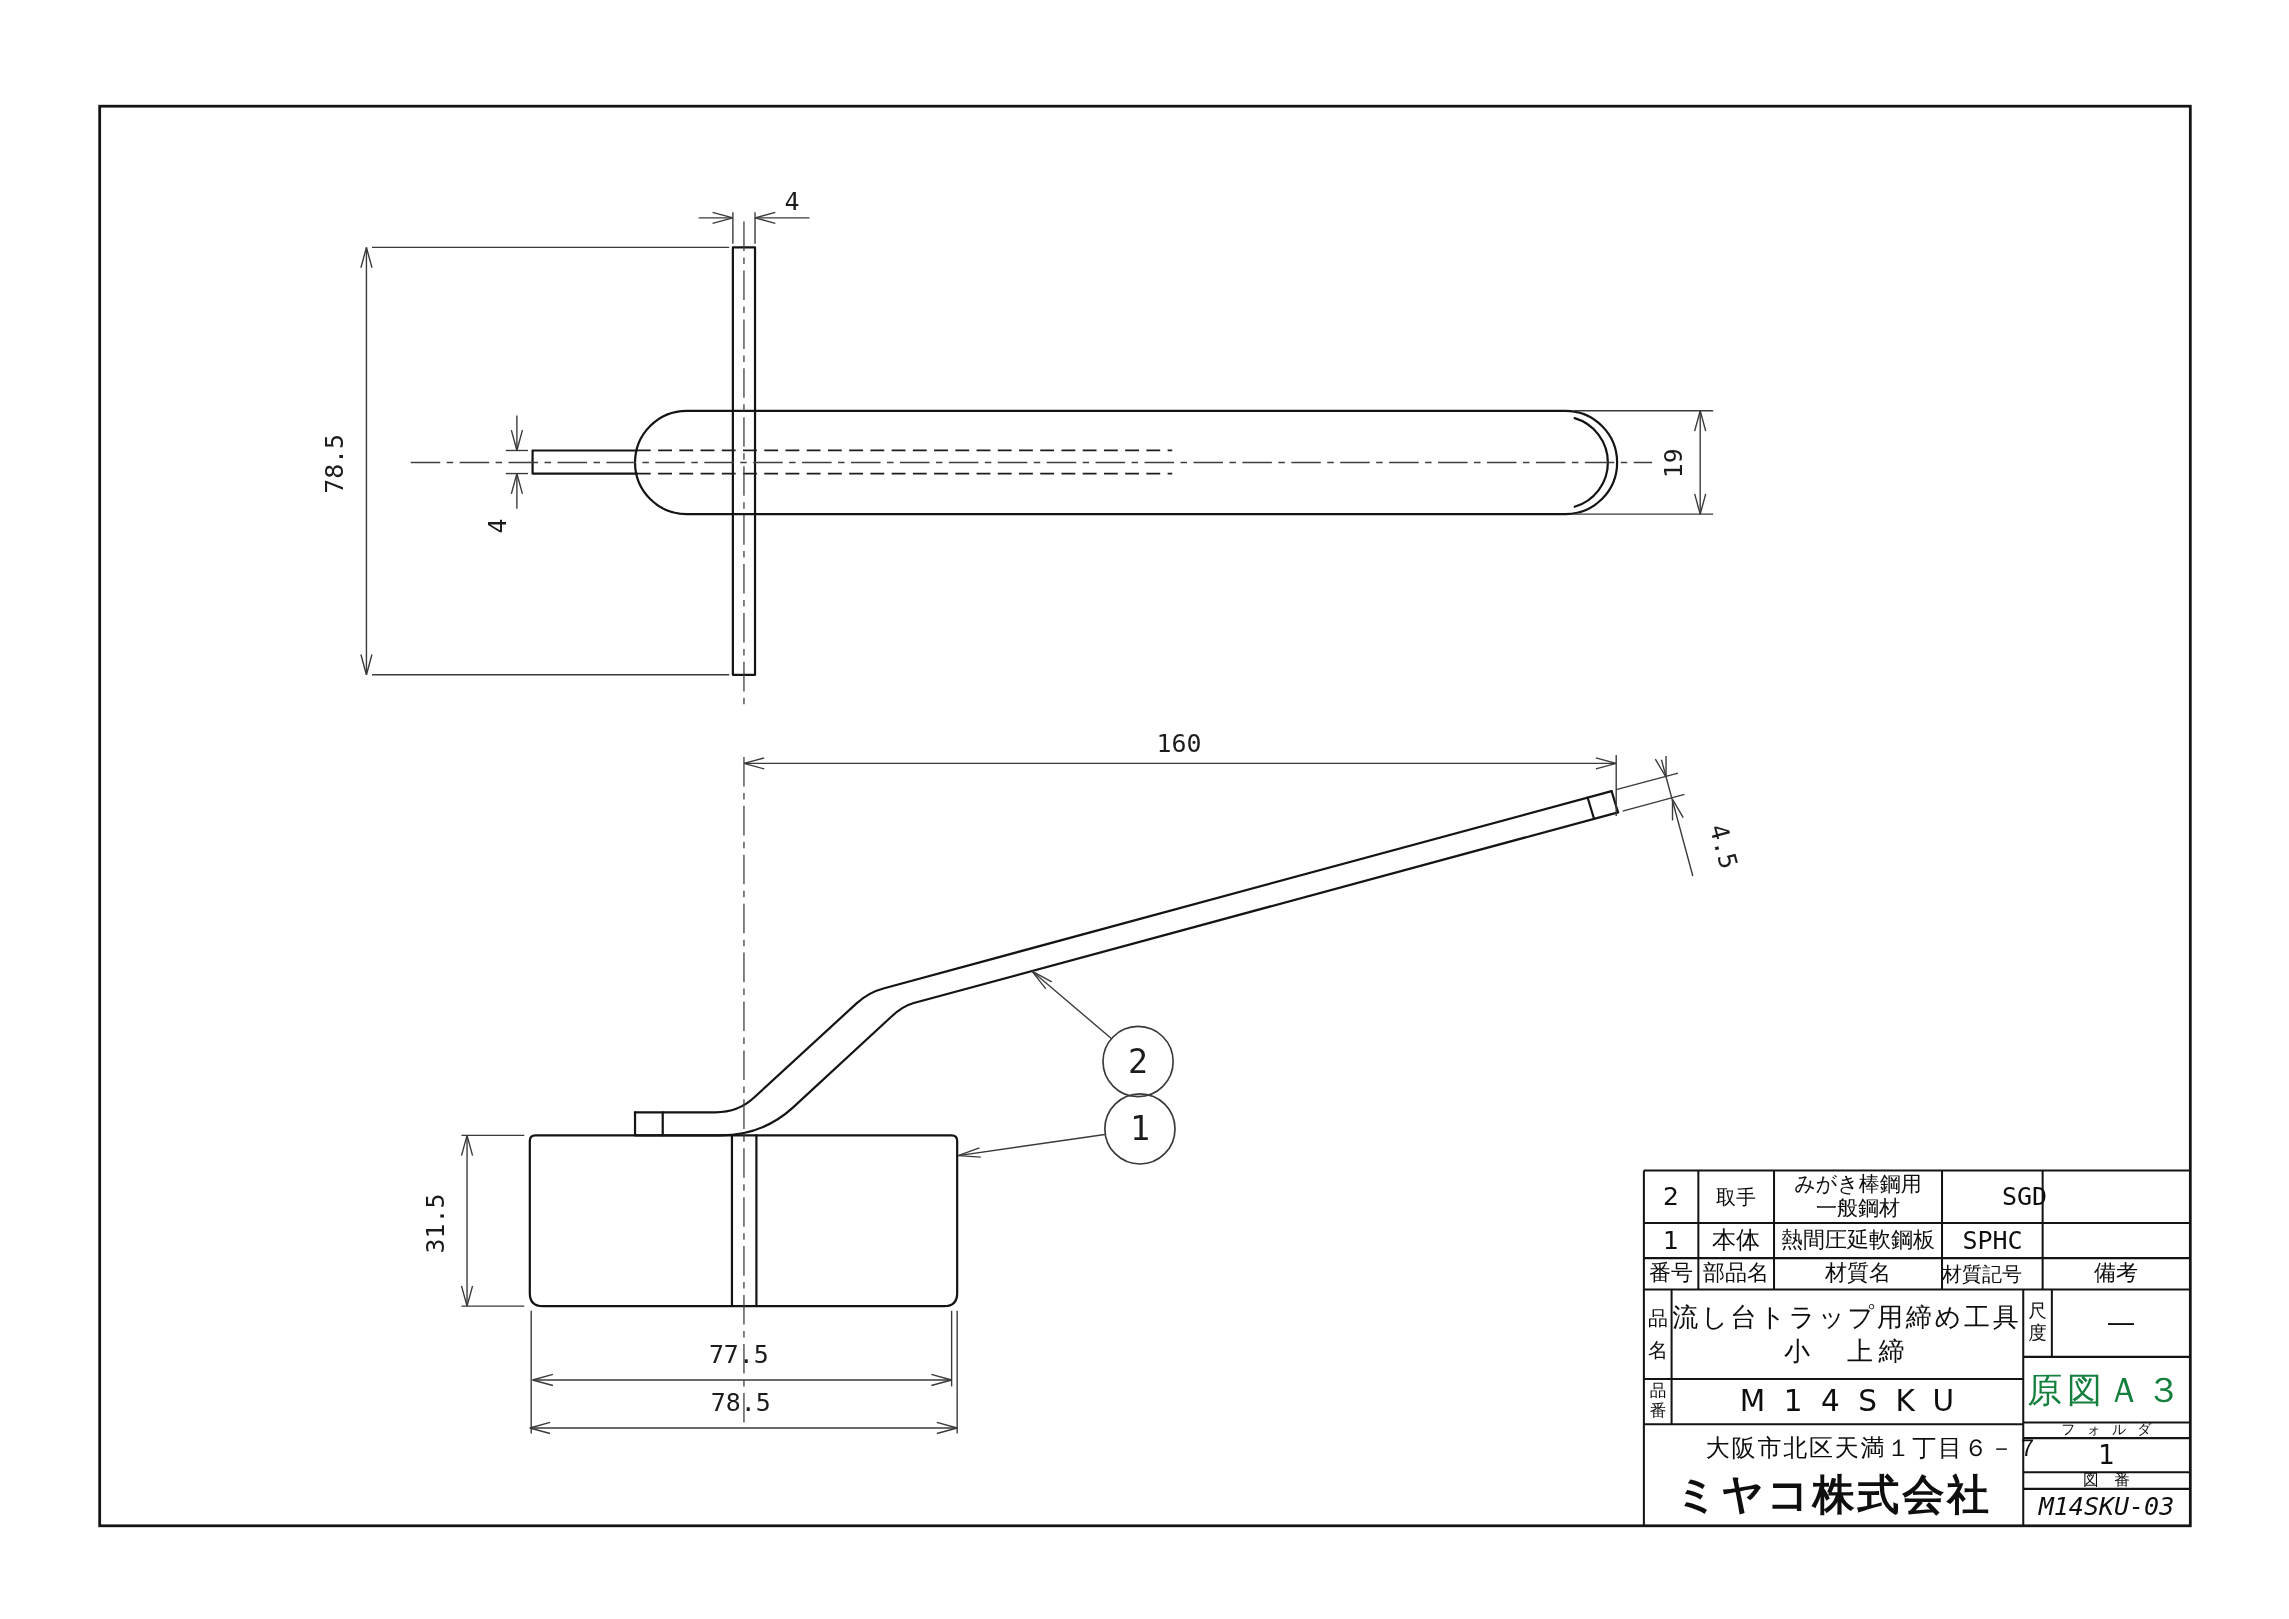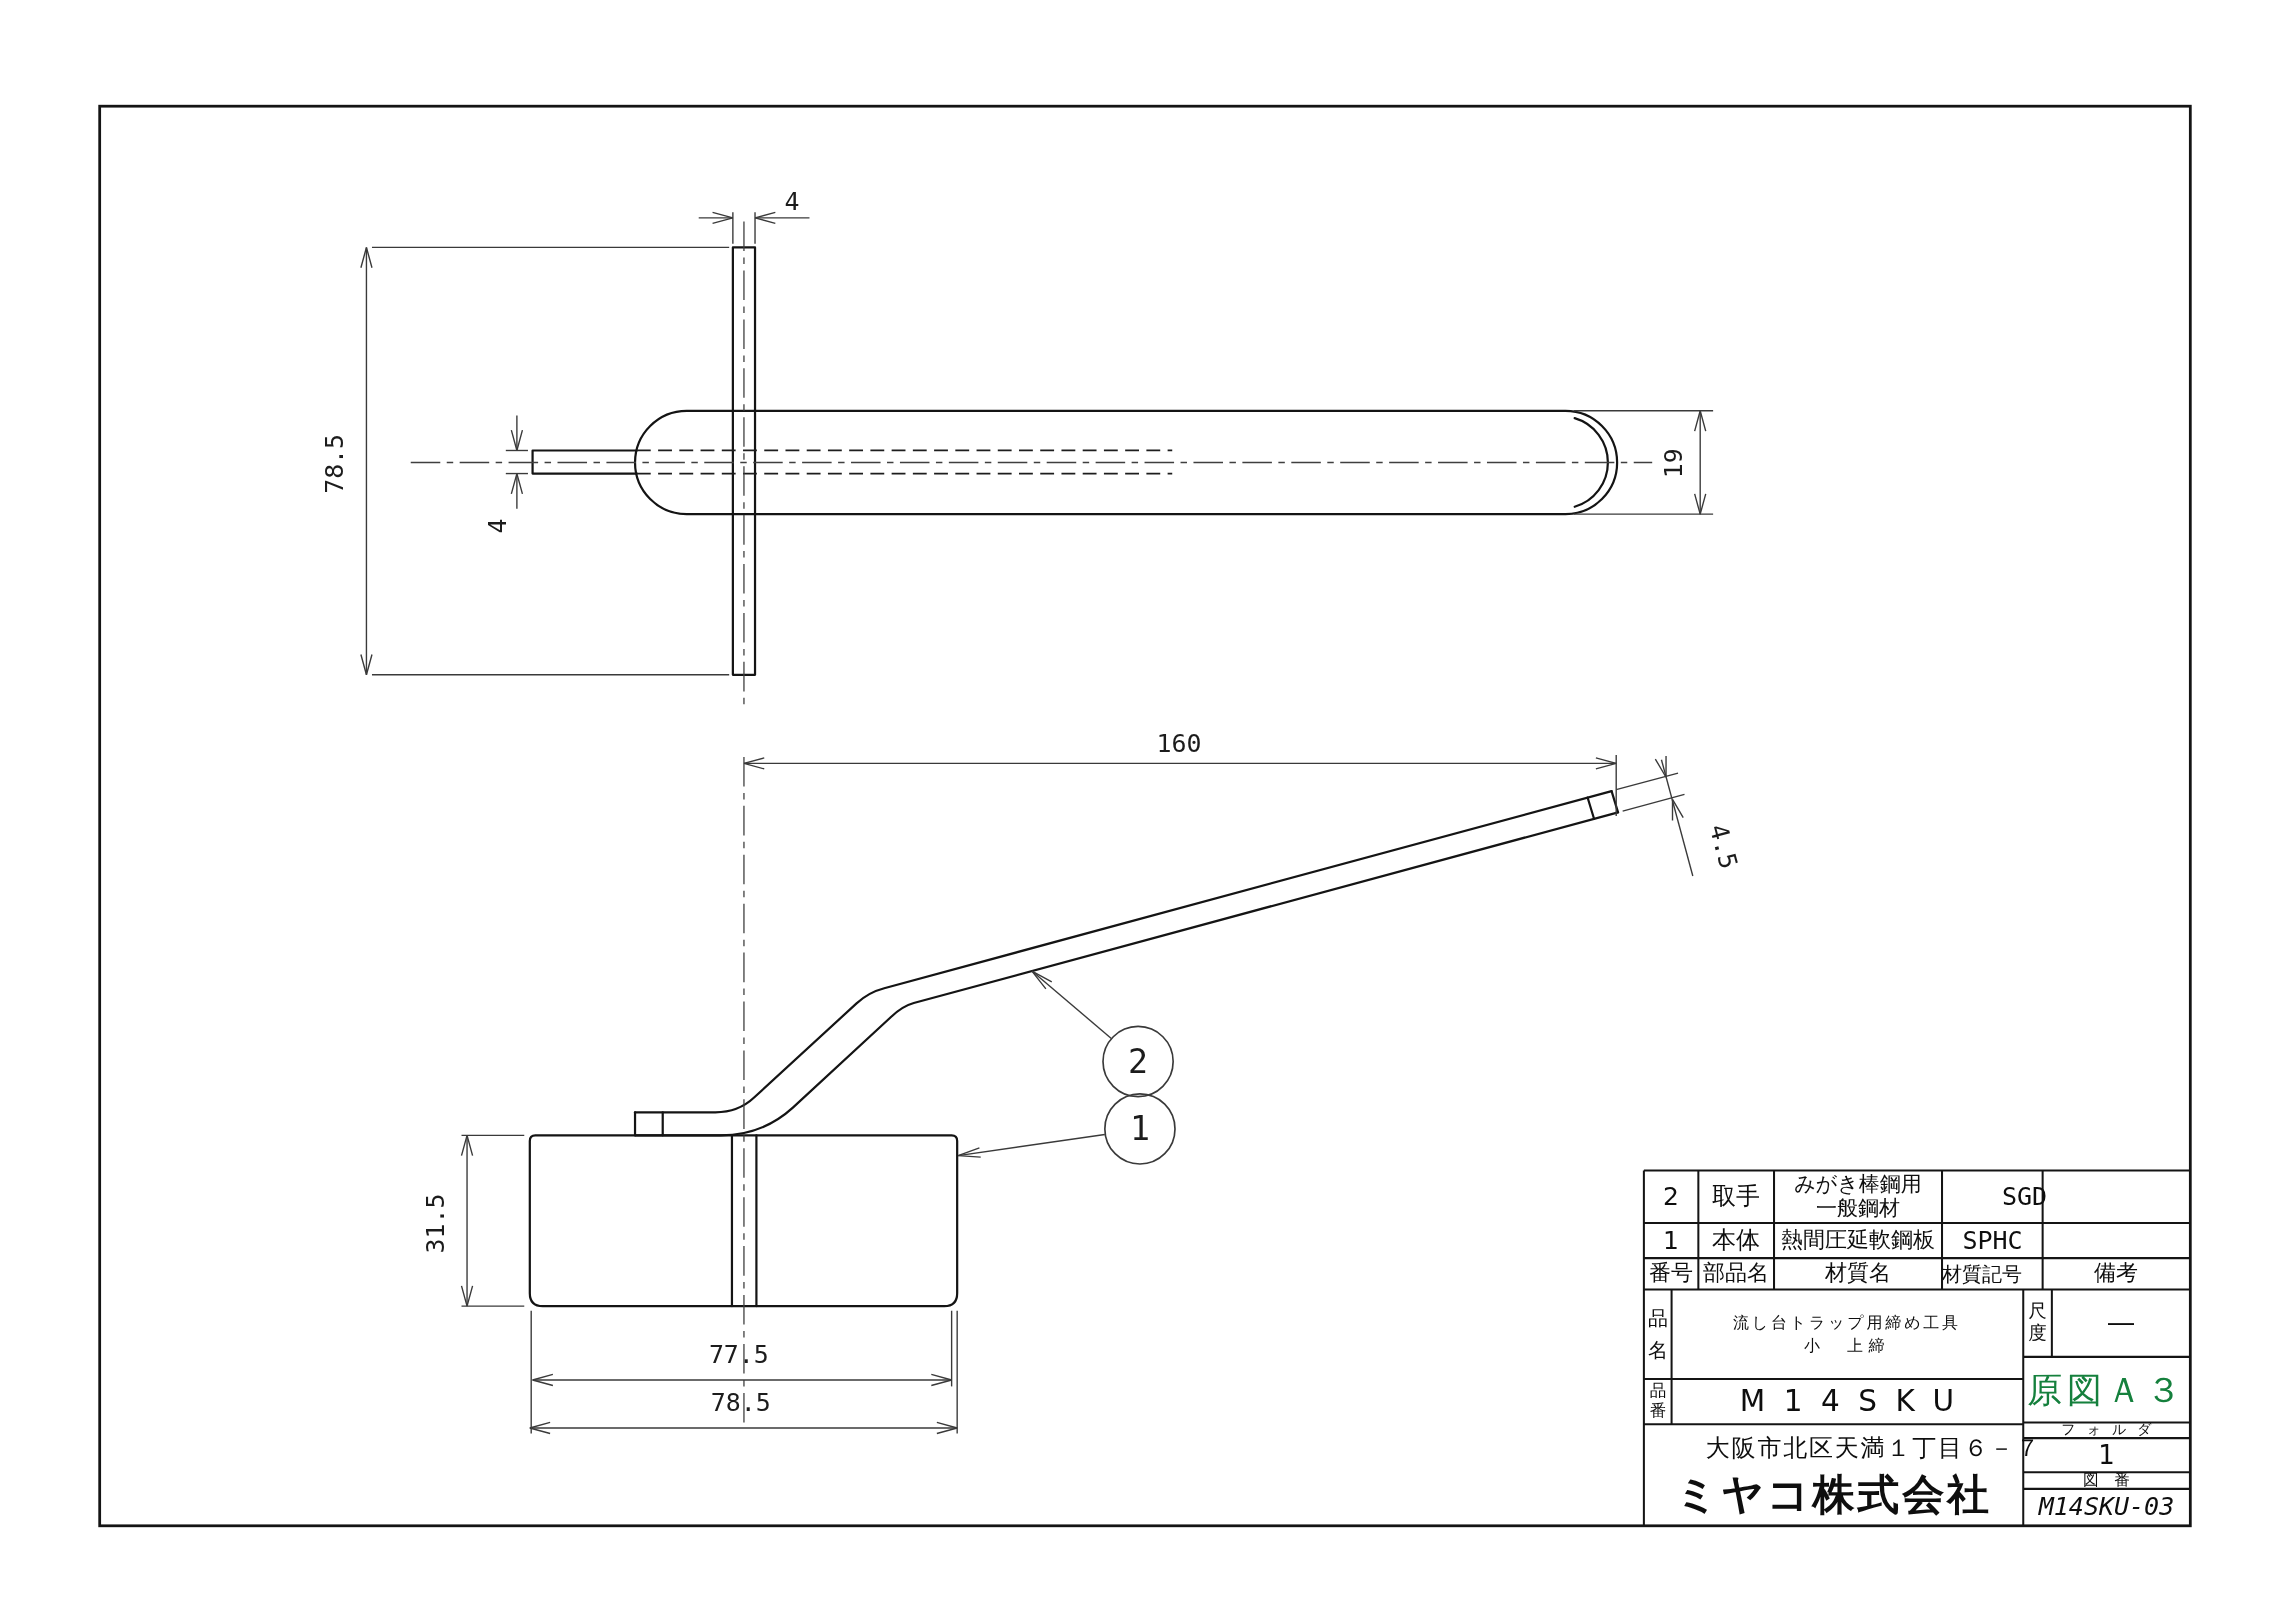--- a/index.html
+++ b/index.html
@@ -159,21 +159,21 @@
     <line x1="1922" y1="1268" x2="1922" y2="1397"></line>
     <line x1="2104" y1="1268" x2="2104" y2="1397"></line>
     <line x1="2213" y1="1268" x2="2213" y2="1397"></line>
     <line x1="2192" y1="1397" x2="2192" y2="1653"></line>
     <line x1="1811" y1="1397" x2="1811" y2="1543"></line>
     <line x1="2223" y1="1397" x2="2223" y2="1470"></line>
   </g>
 </svg>
 
 <div class="tbc" style="left:1644px;top:1170px;width:54px;height:53px;font-size:25px;">2</div>
-<div class="tbc" style="left:1698px;top:1170px;width:76px;height:53px;font-size:24px;">取手</div>
+<div class="tbc" style="left:1698px;top:1170px;width:76px;height:53px;font-size:20px;">取手</div>
 <div class="tbc col" style="left:1774px;top:1170px;width:168px;height:53px;font-size:21px;">
   <span>みがき棒鋼用</span>
   <span>一般鋼材</span>
 </div>
 <div class="tbc mono" style="left:1942px;top:1170px;width:101px;height:53px;font-size:25px;padding-left:32px;">SGD</div>
 <div class="tbc" style="left:2042px;top:1170px;width:148px;height:53px;font-size:22px;"></div>
 
 <div class="tbc" style="left:1644px;top:1223px;width:54px;height:35px;font-size:25px;">1</div>
 <div class="tbc" style="left:1698px;top:1223px;width:76px;height:35px;font-size:24px;">本体</div>
 <div class="tbc" style="left:1774px;top:1223px;width:168px;height:35px;font-size:22px;">熱間圧延軟鋼板</div>
@@ -183,21 +183,21 @@
 <div class="tbc" style="left:1644px;top:1258px;width:54px;height:31px;font-size:22px;">番号</div>
 <div class="tbc" style="left:1698px;top:1258px;width:76px;height:31px;font-size:22px;">部品名</div>
 <div class="tbc" style="left:1774px;top:1258px;width:168px;height:31px;font-size:22px;">材質名</div>
 <div class="tbc" style="left:1942px;top:1258px;width:80px;height:31px;font-size:20px;">材質記号</div>
 <div class="tbc" style="left:2042px;top:1258px;width:148px;height:31px;font-size:22px;">備考</div>
 
 <div class="tbc col" style="left:1644px;top:1289px;width:28px;height:90px;font-size:20px;gap:9.2px;">
   <span>品</span>
   <span>名</span>
 </div>
-<div class="tbc col" style="left:1671px;top:1289px;width:352px;height:90px;font-size:16px;gap:5.5px;">
+<div class="tbc col" style="left:1671px;top:1289px;width:352px;height:90px;font-size:26px;gap:5.5px;">
   <span style="letter-spacing:2.8px;">流し台トラップ用締め工具</span>
   <span style="letter-spacing:5.5px;">小　上締</span>
 </div>
 
 <div class="tbc col" style="left:1644px;top:1379px;width:28px;height:45px;font-size:16.6px;gap:1.8px;">
   <span>品</span>
   <span>番</span>
 </div>
 <div class="tbc" style="left:1671px;top:1379px;width:352px;height:45px;font-size:29.5px;letter-spacing:18.5px;text-indent:18.5px;">M14SKU</div>
 

